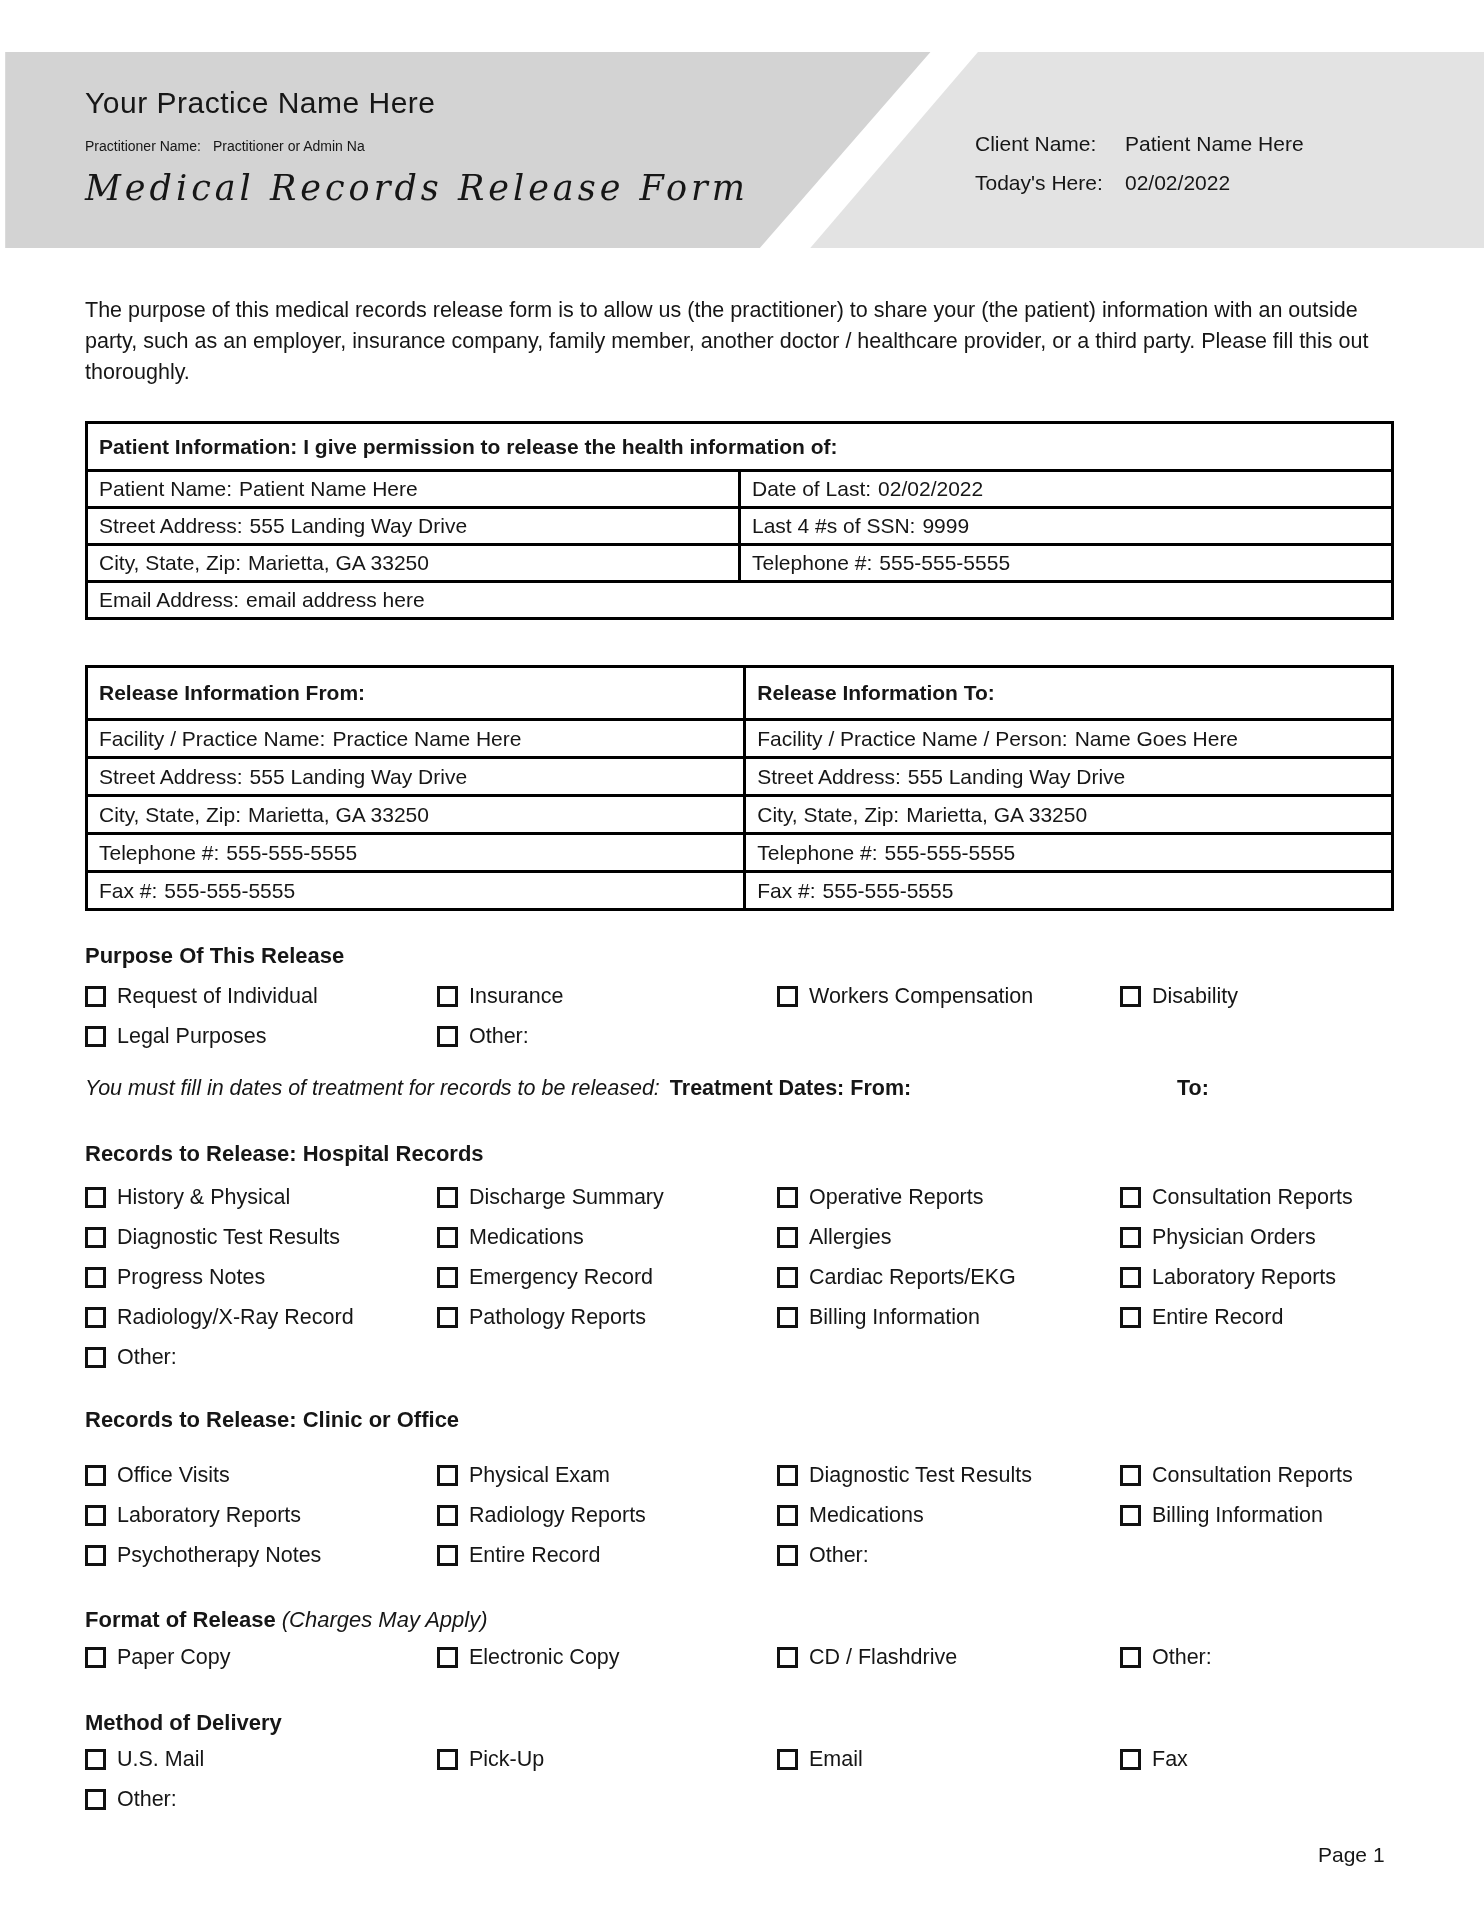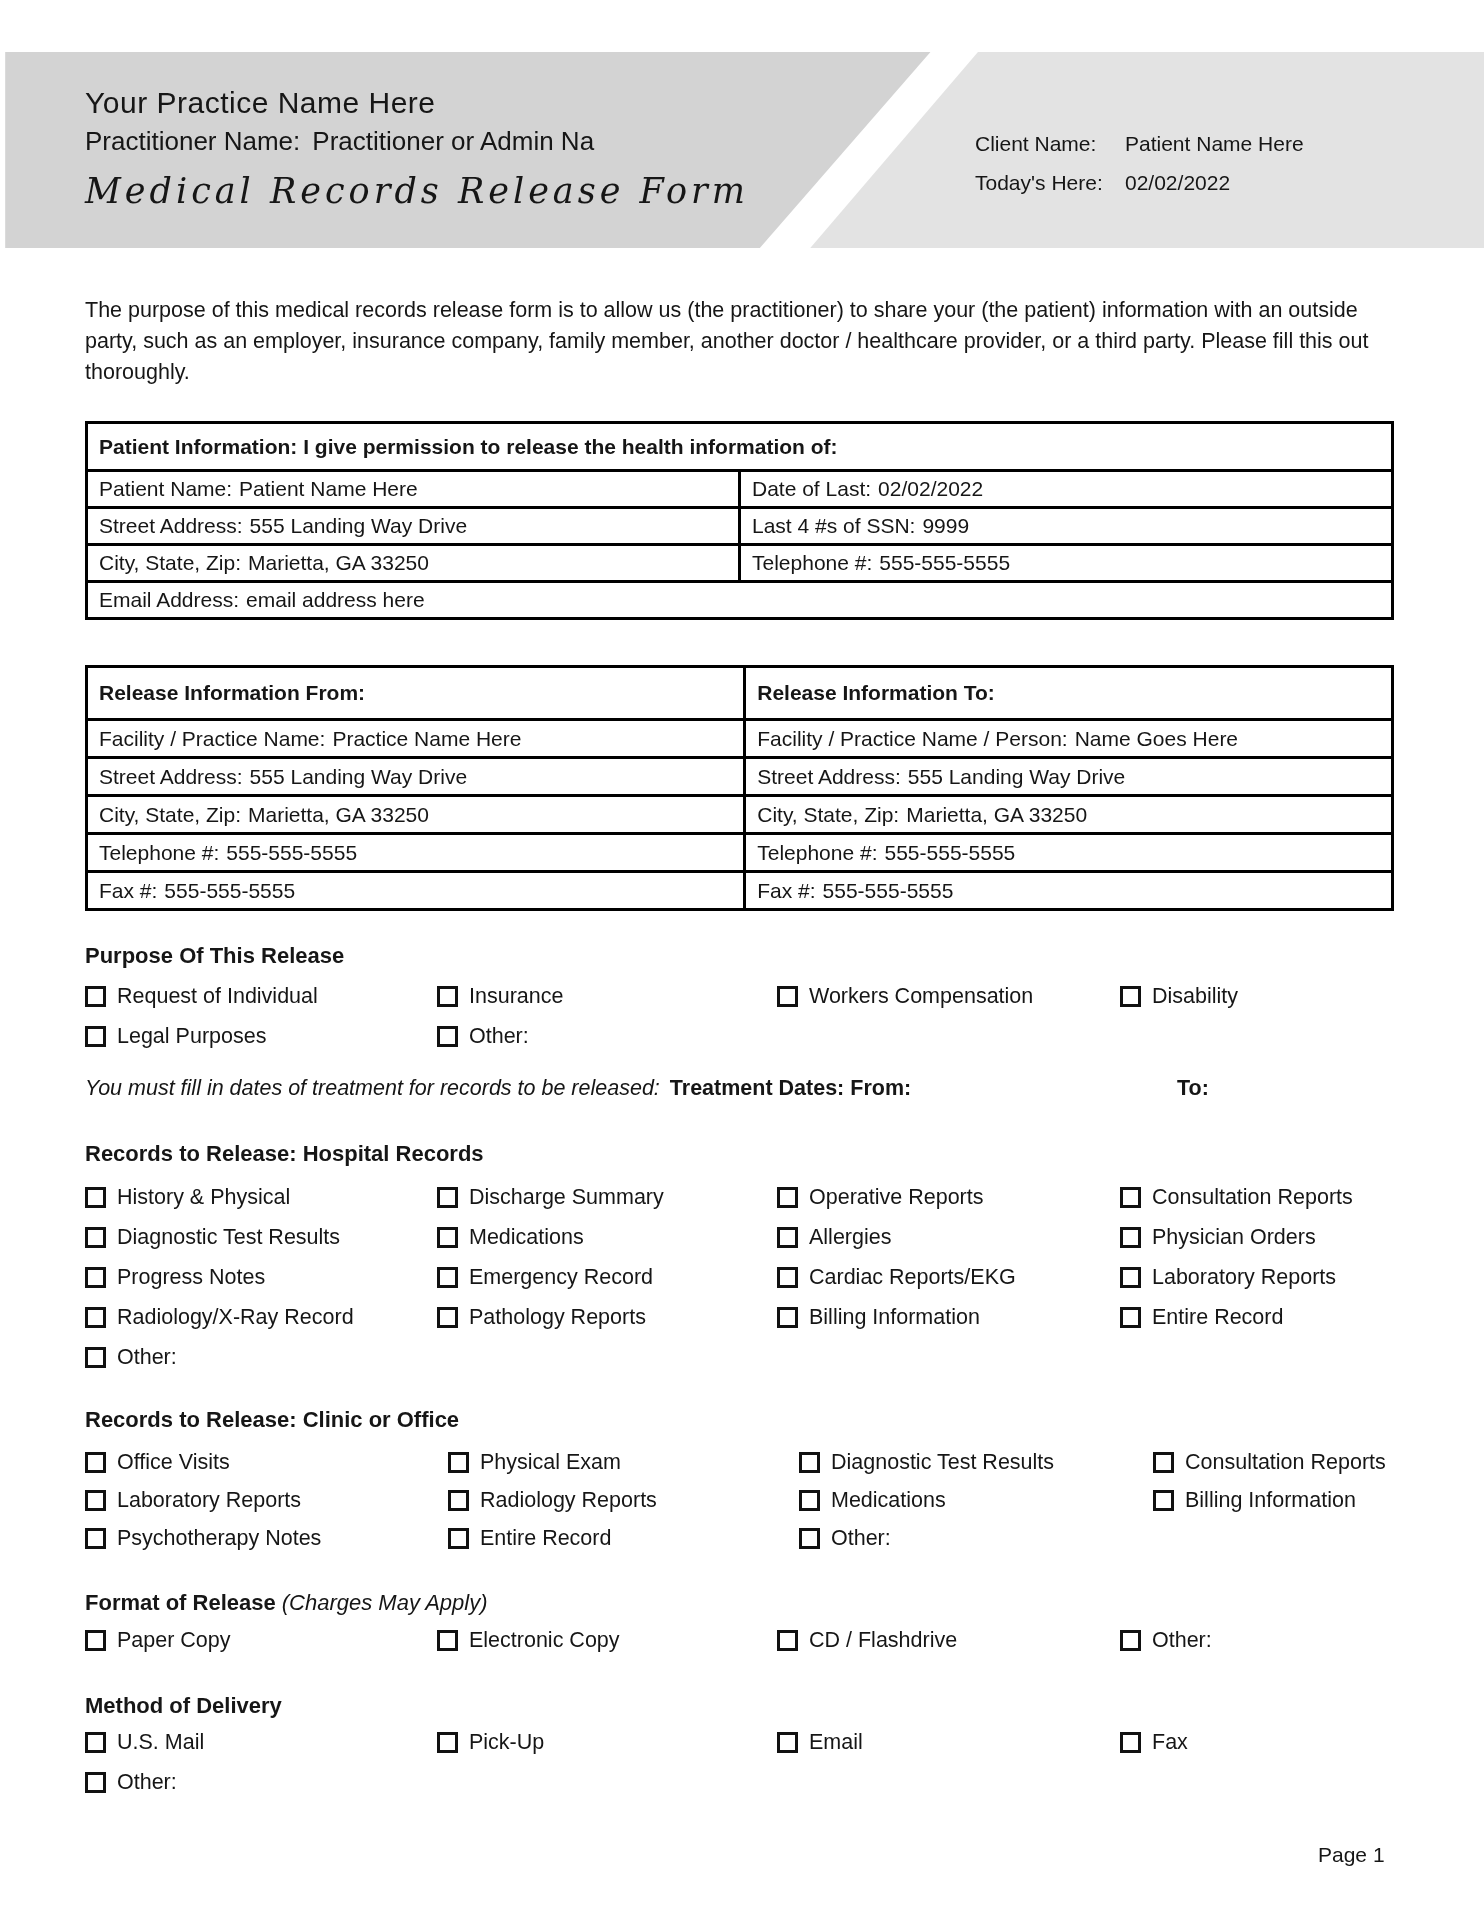--- a/index.html
+++ b/index.html
@@ -22,21 +22,21 @@
     background: var(--hdr-left, #d3d3d3);
     clip-path: polygon(0.35% 0, 62.7% 0, 51.2% 100%, 0.35% 100%);
   }
   .hdr-right {
     position: absolute; inset: 0;
     background: var(--hdr-right, #e3e3e3);
     clip-path: polygon(65.9% 0, 100% 0, 100% 100%, 54.6% 100%);
   }
   .hdr-content { position: absolute; left: 85px; top: 28px; }
   .practice { font-size: 30px; letter-spacing: 0.5px; line-height: 46px; }
-  .pract-line { font-size: 26px; }
+  .pract-line { margin-top: 12px; font-size: 14px; }
   .pract-line .val { margin-left: 12px; }
   .form-script {
     margin-top: 14px;
     font-family: "DejaVu Serif", serif;
     font-style: italic;
     font-size: 35px;
     letter-spacing: 4px;
   }
   .client-block { position: absolute; left: 975px; top: 72px; font-size: 21px; line-height: 39px; }
   .client-block .lbl { display: inline-block; min-width: 150px; }
@@ -69,21 +69,21 @@
   .h-delivery { margin-top: 39px; }
 
   
   .cb-grid {
     display: grid;
     grid-template-columns: 352px 340px 343px auto;
     row-gap: 13px;
   }
   .g-purpose  { margin-top: 14px; }
   .g-hospital { margin-top: 17px; }
-  .g-clinic   { margin-top: 16px; gap: 11px; }
+  .g-clinic   { margin-top: 29px; }
   .g-format   { margin-top: 11px; }
   .g-delivery { margin-top: 10px; }
   .ci { display: flex; align-items: center; height: 27px; }
   .cb {
     width: 21px; height: 21px;
     border: 3px solid #111;
     background: #fff;
     flex: 0 0 auto;
   }
   .cl { margin-left: 11px; font-size: 21.5px; white-space: nowrap; }

